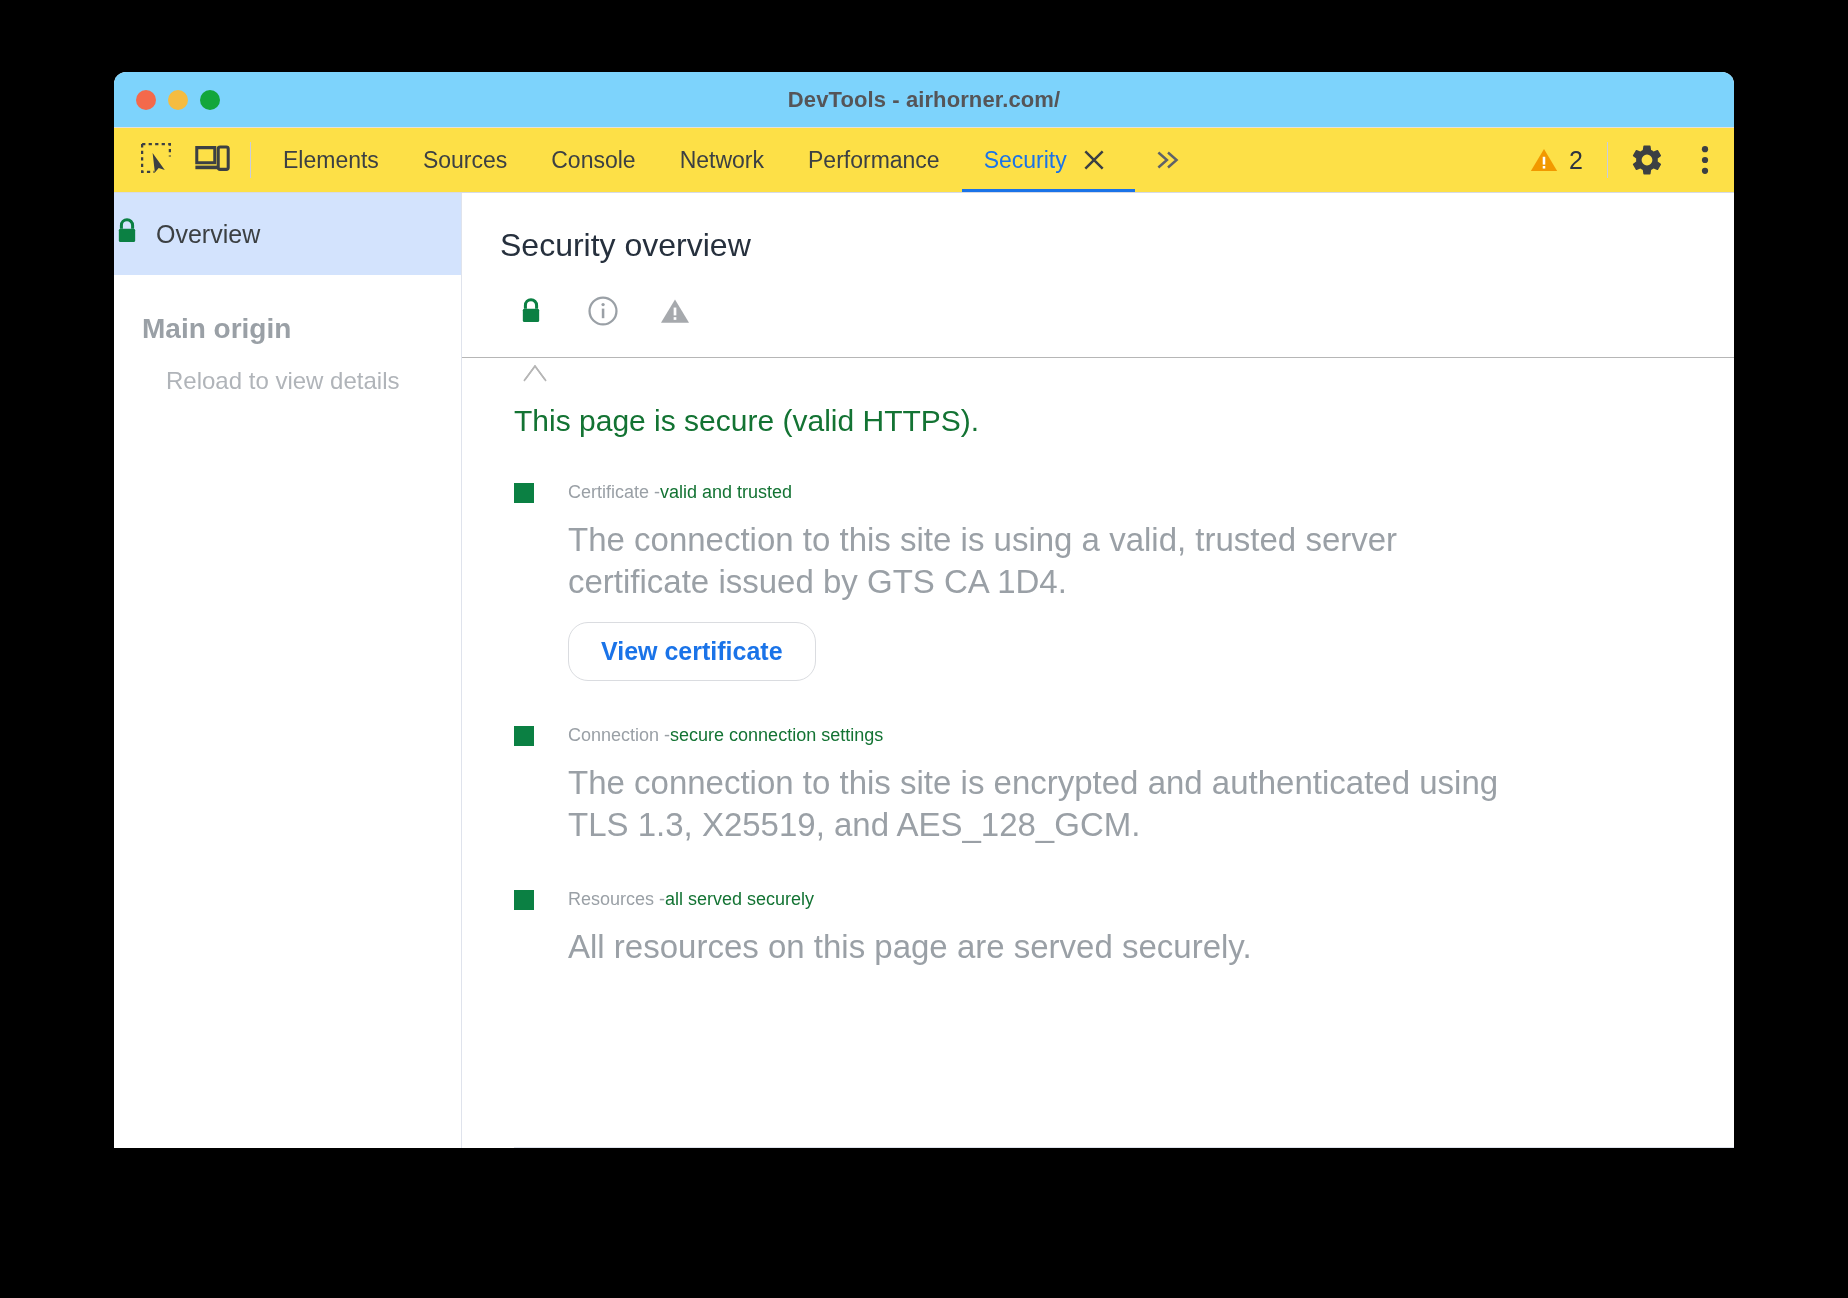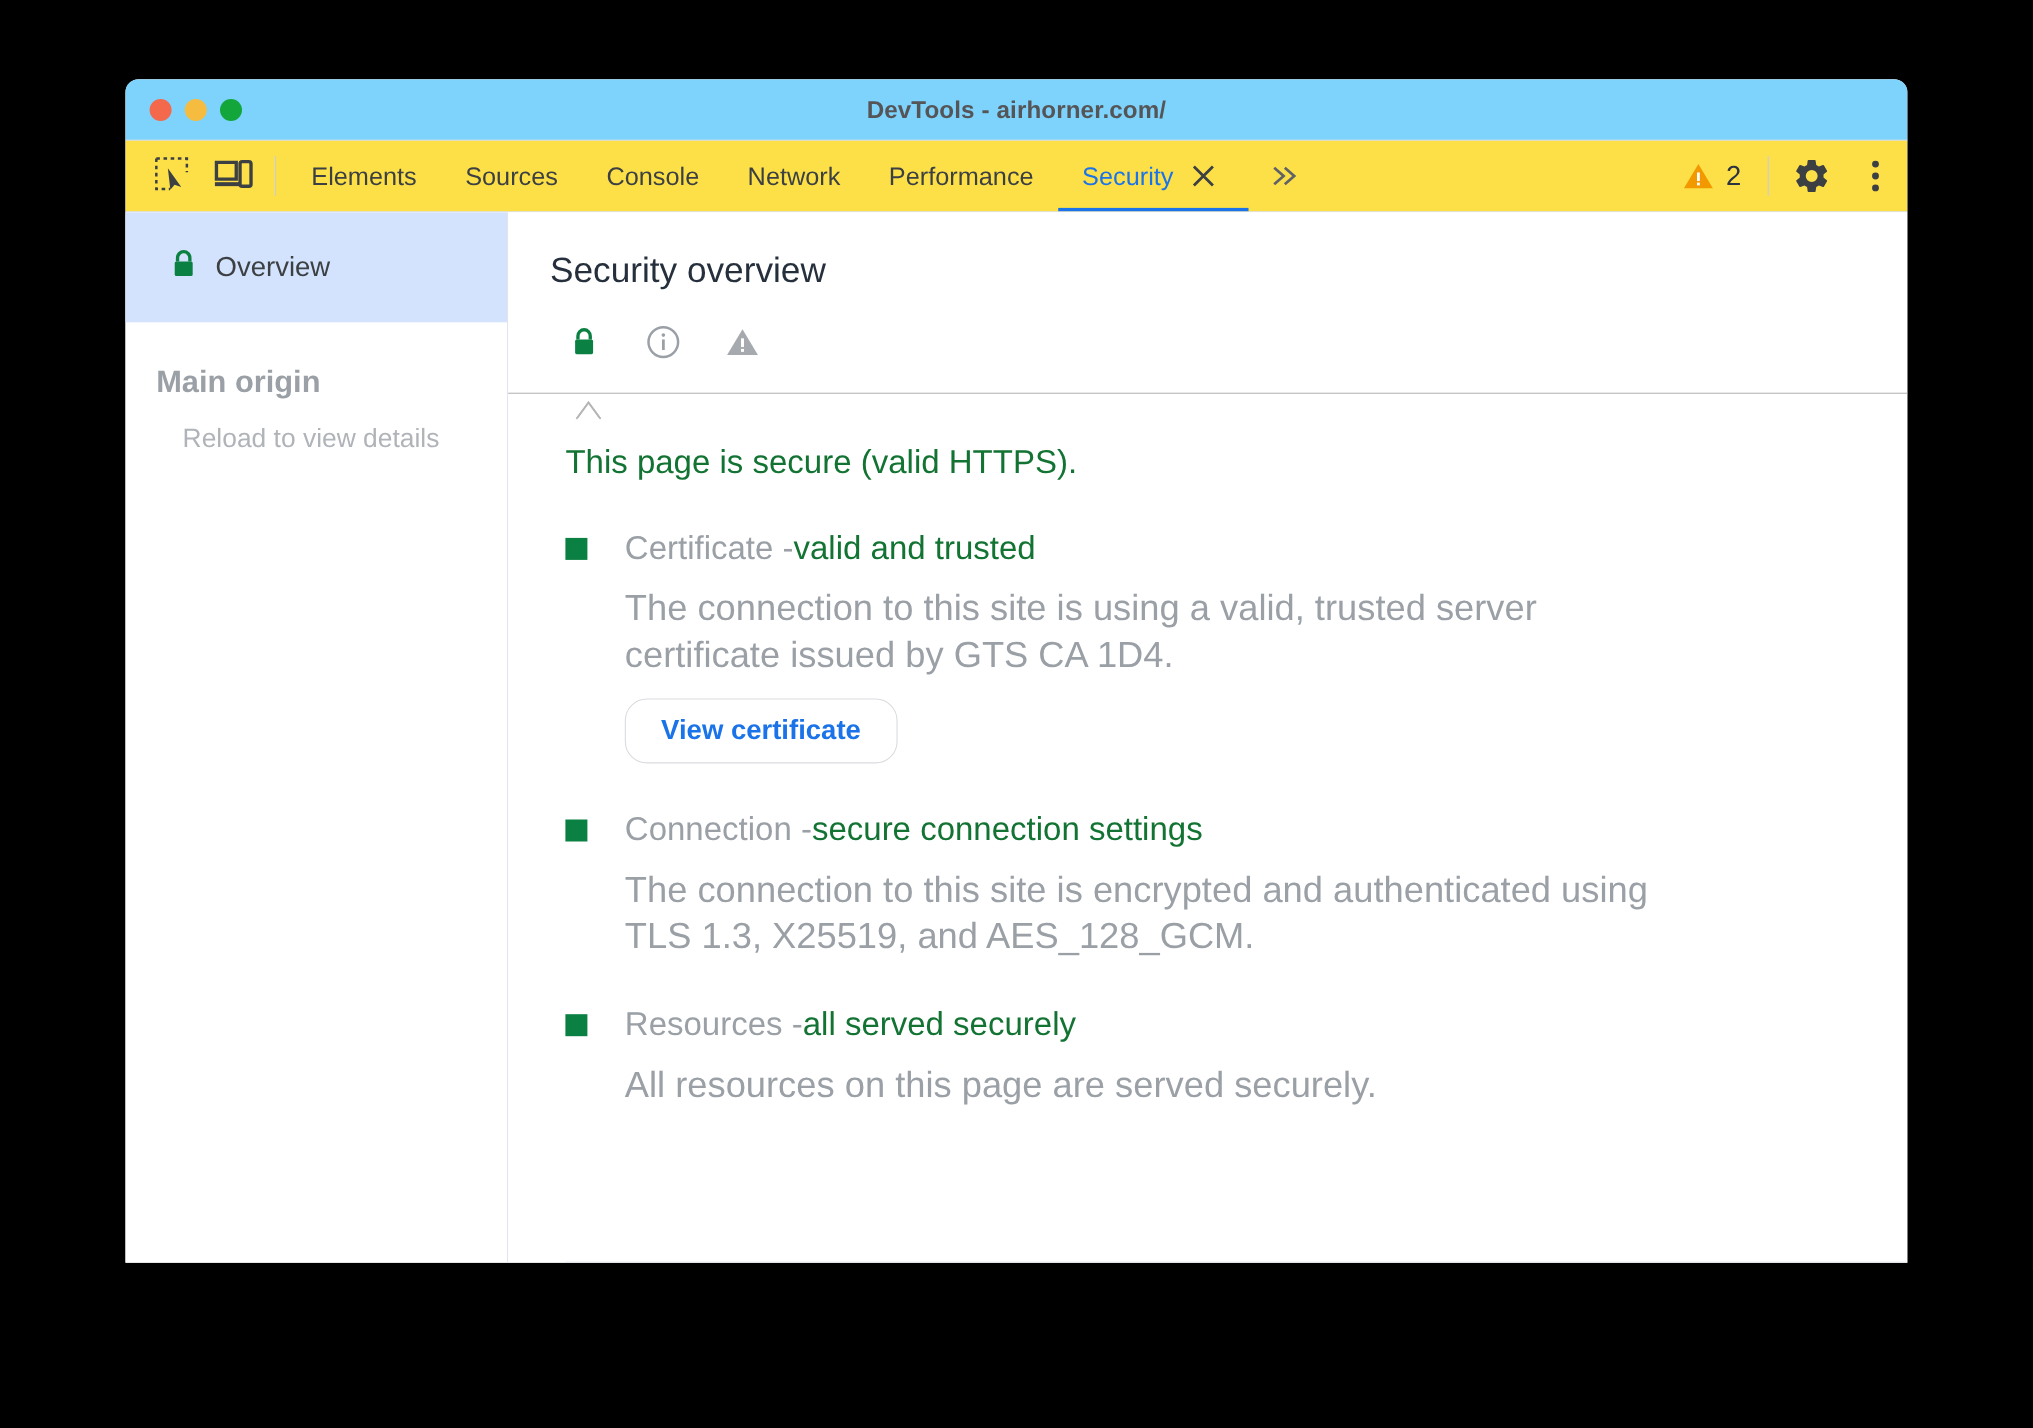--- a/index.html
+++ b/index.html
@@ -128,22 +128,21 @@
     width: 348px;
     flex: 0 0 348px;
     background: #ffffff;
     border-right: 1px solid #dfe3ec;
     padding-top: 0;
   }
   .side-item {
     display: flex;
     align-items: center;
     gap: 16px;
-    height: 100px;
-    padding-left: 40px;
+    height: 82px;
     font-size: 25px;
     color: #3c4043;
     cursor: pointer;
   }
   .side-item.selected { background: #d3e3fd; }
   .side-group-title {
     padding: 38px 0 0 28px;
     font-size: 28px;
     color: #9aa0a6;
     font-weight: bold;
@@ -193,21 +192,21 @@
   .secure-headline {
     font-size: 30px;
     color: #137333;
     padding: 46px 0 0 0;
   }
   .section { padding-top: 44px; position: relative; }
   .sec-head {
     display: flex;
     align-items: center;
     gap: 0;
-    font-size: 30px;
+    font-size: 18px;
   }
   .sq {
     width: 20px; height: 20px;
     background: #0b8043;
     flex: 0 0 20px;
     margin-right: 34px;
   }
   .sec-label { color: #9aa0a6; }
   .sec-value { color: #137333; }
   .sec-desc {

